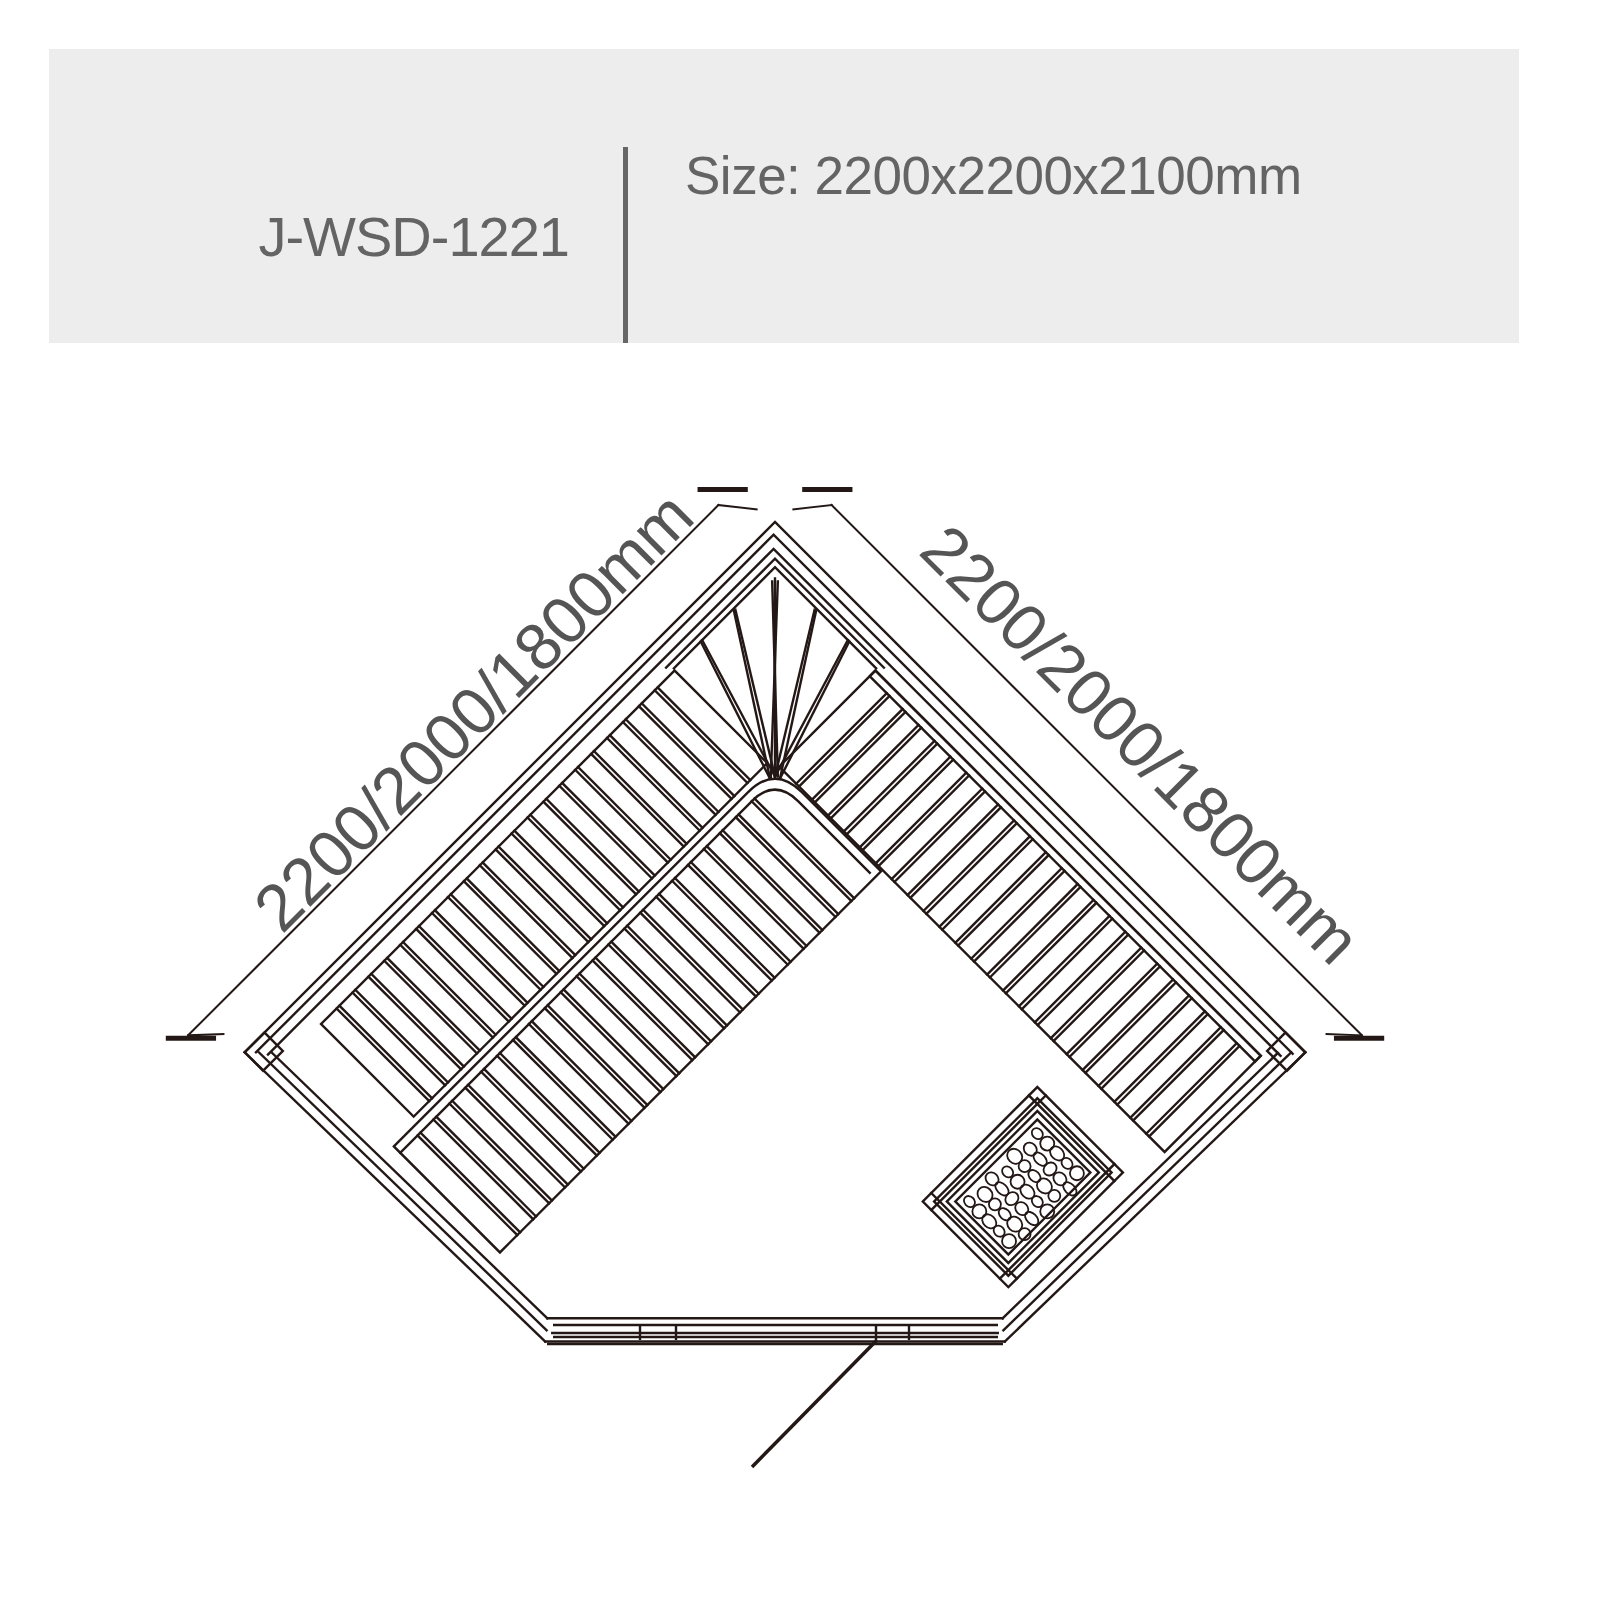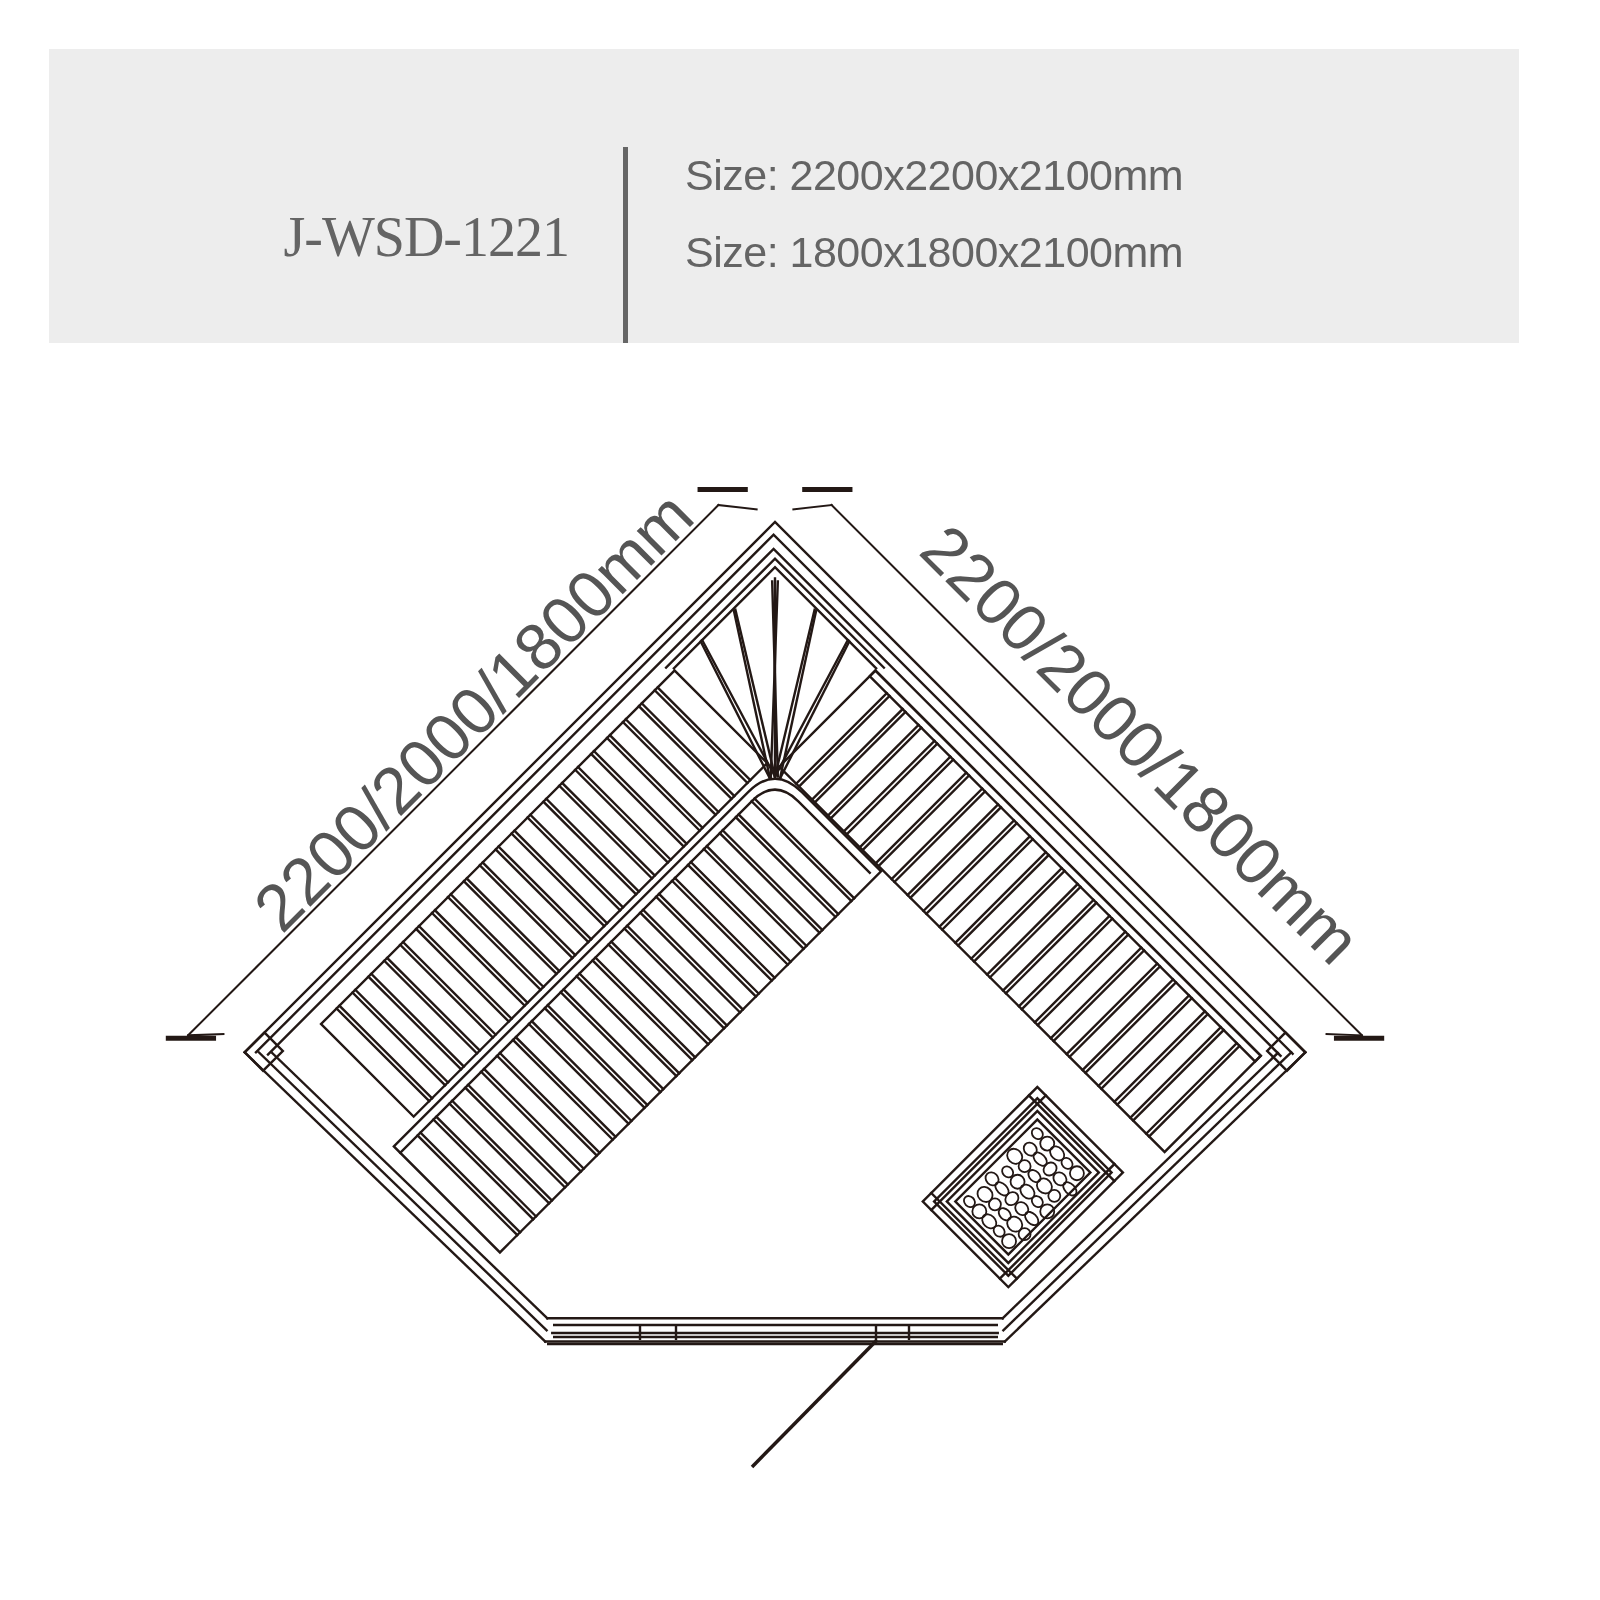--- a/index.html
+++ b/index.html
@@ -4,42 +4,41 @@
 <style>
   html, body { margin: 0; padding: 0; background: #ffffff; }
   body { width: 1600px; height: 1600px; position: relative; overflow: hidden; font-family: "Liberation Sans", sans-serif; }
   .header-panel {
     position: absolute; left: 49px; top: 49px; width: 1470px; height: 294px;
     background: #ededed;
   }
   .model-code {
     position: absolute; left: 0; width: 520px; top: 160px; text-align: right;
     font-size: 56px; color: #646464; letter-spacing: -1px; line-height: 1;
-    font-family: Liberation Serif, serif;
+    font-family: Liberation Sans, sans-serif;
   }
   .divider {
     position: absolute; left: 574px; top: 98px; width: 5px; height: 196px; background: #666666;
   }
   .sizes { position: absolute; left: 636px; top: 88px; }
   .size-line {
-    font-size: 43px; color: #646464; line-height: 77px; white-space: nowrap;
+    font-size: 53px; color: #646464; line-height: 77px; white-space: nowrap;
     letter-spacing: -0.5px; font-family: "Liberation Sans", sans-serif;
   }
   .plan { position: absolute; left: 0; top: 0; }
   .dim-label { font-family: "Liberation Sans", sans-serif; fill: #555555; font-size: 66px; }
 </style>
 </head>
 <body>
 
 <div class="header-panel">
   <div class="model-code">J-WSD-1221</div>
   <div class="divider"></div>
   <div class="sizes">
     <div class="size-line">Size: 2200x2200x2100mm</div>
-    <div class="size-line">Size: 1800x1800x2100mm</div>
   </div>
 </div>
 
 <svg class="plan" width="1600" height="1600" viewBox="0 0 1600 1600" xmlns="http://www.w3.org/2000/svg">
 
   <text class="dim-label" transform="translate(282,935) rotate(-45)">2200/2000/1800mm</text>
   <text class="dim-label" transform="translate(917,553) rotate(45)">2200/2000/1800mm</text>
 
   <g transform="translate(775,522) rotate(45)" fill="none" stroke="#231815" stroke-width="2.4" stroke-linecap="square">
 

